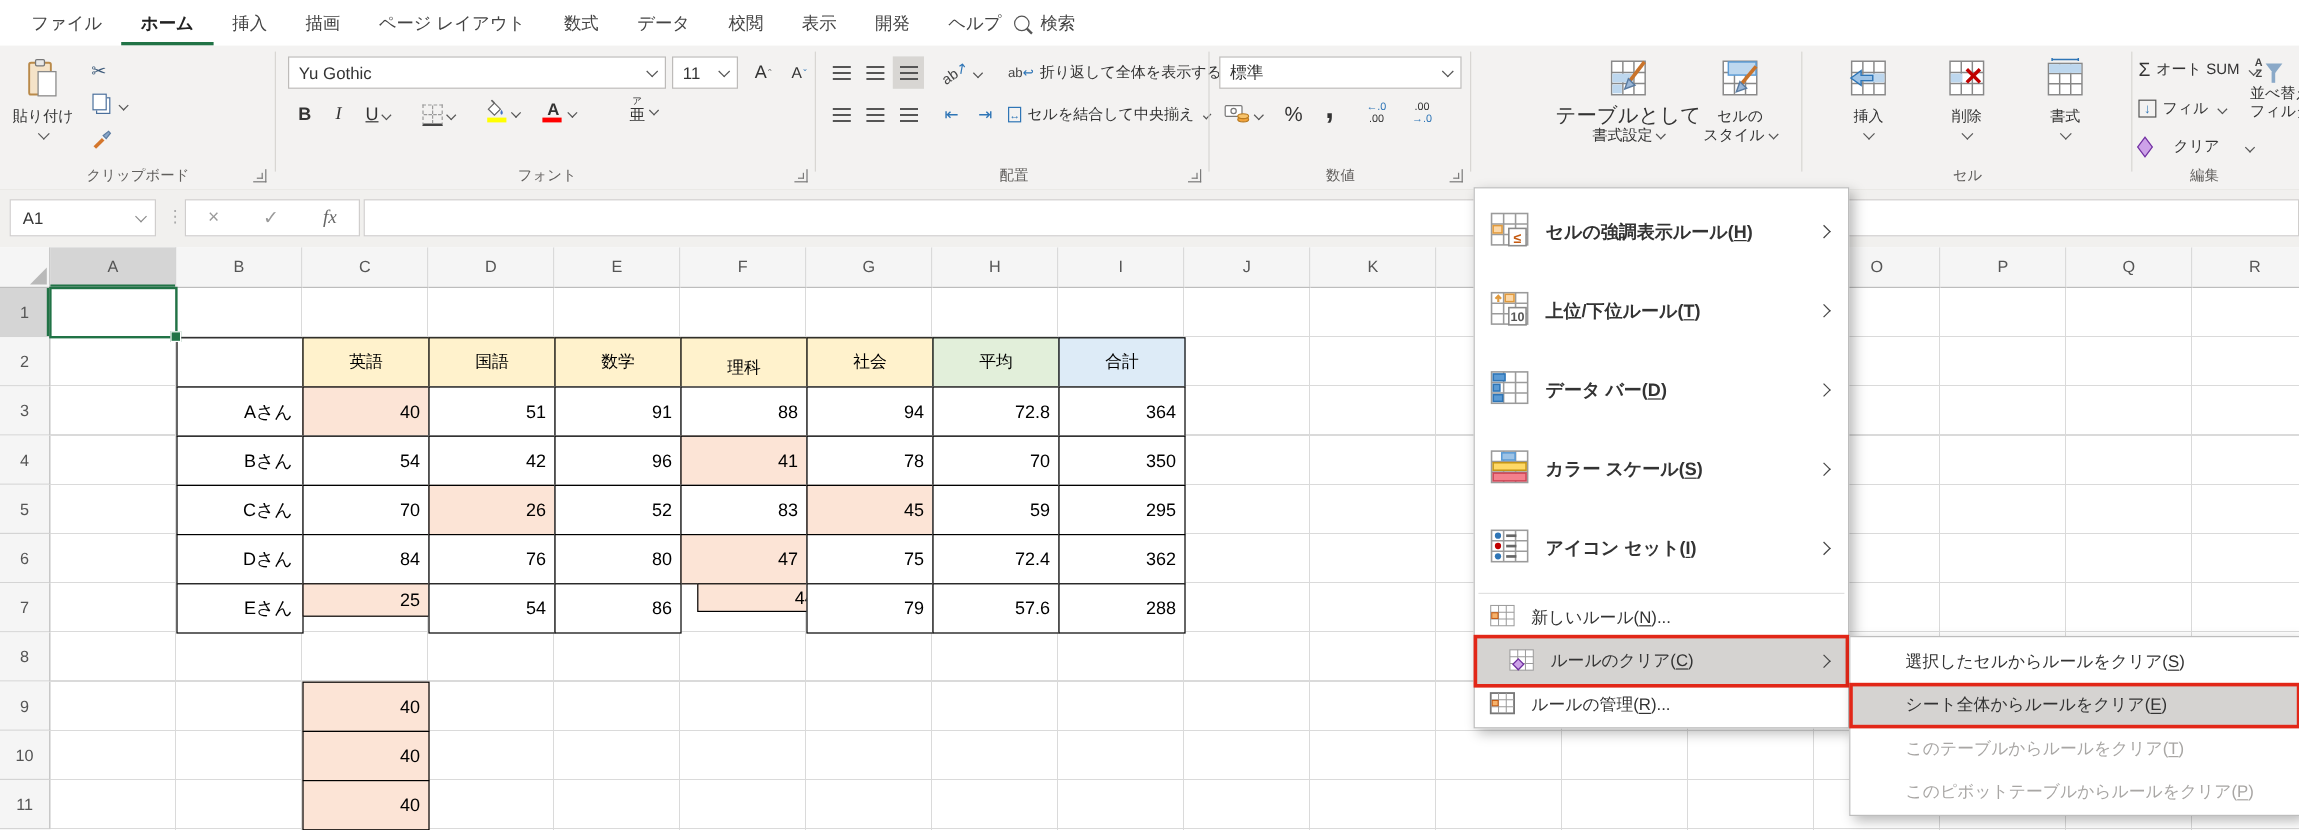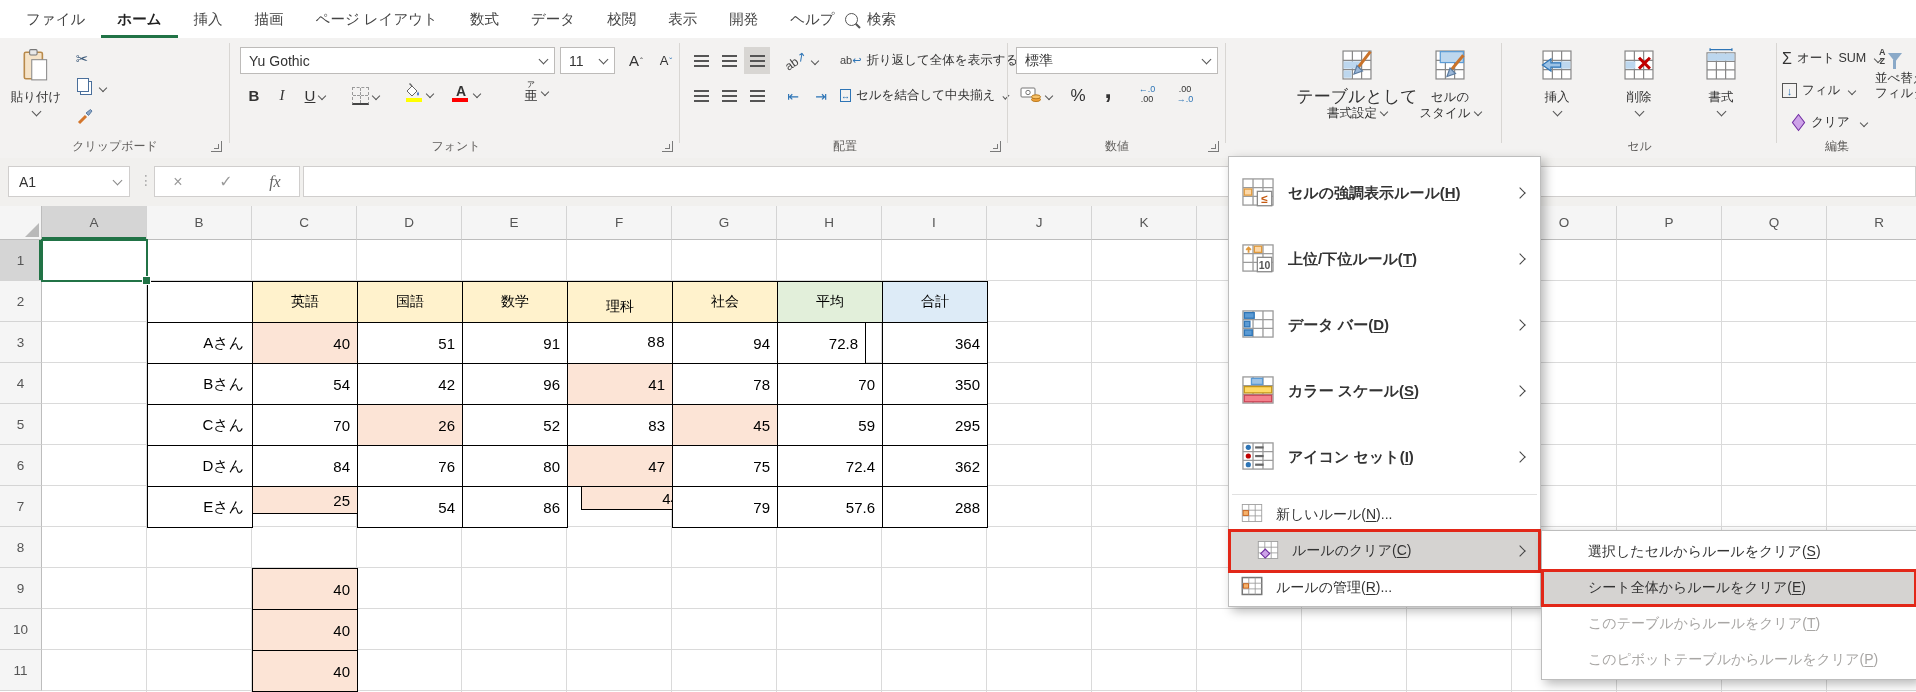--- a/index.html
+++ b/index.html
@@ -352,21 +352,21 @@
         <span style="font-size:12.5px;white-space:nowrap">オート SUM</span>
         <span class="inlinechev"></span>
       </div>
       <div class="smallbtn" style="left:5px;top:39px;width:96px;justify-content:flex-start;gap:5px">
         <span class="fillbox">
             <span>↓</span>
           </span>
         <span style="font-size:12.5px;white-space:nowrap">フィル</span>
         <span class="inlinechev"></span>
       </div>
-      <div class="smallbtn" style="left:5px;top:71px;width:96px;justify-content:center;gap:7px">
+      <div class="smallbtn" style="left:5px;top:71px;width:96px;justify-content:space-between;gap:7px">
         <span class="diamond"></span>
         <span style="font-size:12.5px;white-space:nowrap">クリア</span>
         <span class="inlinechev"></span>
       </div>
       <div class="bigbtn" style="left:96px;width:80px;align-items:flex-start">
         <span style="display:inline-flex;align-items:center;gap:2px;margin-top:6px;margin-left:6px">
           <span class="azcol">
               <span>A</span>
               <span>Z</span>
             </span>
@@ -430,23 +430,23 @@
       <div class="tcell thead" style="left: 357px; top: 75px; width: 106px; height: 42px; background: rgb(255, 242, 204);">国語</div>
       <div class="tcell thead" style="left: 462px; top: 75px; width: 106px; height: 42px; background: rgb(255, 242, 204);">数学</div>
       <div class="tcell thead" style="left: 567px; top: 75px; width: 106px; height: 52px; background: rgb(255, 242, 204);">理科</div>
       <div class="tcell thead" style="left: 672px; top: 75px; width: 106px; height: 42px; background: rgb(255, 242, 204);">社会</div>
       <div class="tcell thead" style="left: 777px; top: 75px; width: 106px; height: 42px; background: rgb(226, 239, 218);">平均</div>
       <div class="tcell thead" style="left: 882px; top: 75px; width: 106px; height: 42px; background: rgb(221, 235, 247);">合計</div>
       <div class="tcell tname" style="left: 147px; top: 116px; width: 106px; height: 42px;">Aさん</div>
       <div class="tcell tnum hl" style="left: 252px; top: 116px; width: 106px; height: 42px;">40</div>
       <div class="tcell tnum" style="left: 357px; top: 116px; width: 106px; height: 42px;">51</div>
       <div class="tcell tnum" style="left: 462px; top: 116px; width: 106px; height: 42px;">91</div>
-      <div class="tcell tnum" style="left: 567px; top: 116px; width: 106px; height: 42px; font-family: Liberation Mono, monospace;">88</div>
+      <div class="tcell tnum" style="left: 567px; top: 116px; width: 106px; height: 42px;">88</div>
       <div class="tcell tnum" style="left: 672px; top: 116px; width: 106px; height: 42px;">94</div>
-      <div class="tcell tnum" style="left: 777px; top: 116px; width: 89px; height: 42px;">72.8</div>
+      <div class="tcell tnum" style="left: 777px; top: 116px; width: 106px; height: 42px;">72.8</div>
       <div class="tcell tnum" style="left: 882px; top: 116px; width: 106px; height: 42px;">364</div>
       <div class="tcell tname" style="left: 147px; top: 157px; width: 106px; height: 42px;">Bさん</div>
       <div class="tcell tnum" style="left: 252px; top: 157px; width: 106px; height: 42px;">54</div>
       <div class="tcell tnum" style="left: 357px; top: 157px; width: 106px; height: 42px;">42</div>
       <div class="tcell tnum" style="left: 462px; top: 157px; width: 106px; height: 42px;">96</div>
       <div class="tcell tnum hl" style="left: 567px; top: 157px; width: 106px; height: 42px;">41</div>
       <div class="tcell tnum" style="left: 672px; top: 157px; width: 106px; height: 42px;">78</div>
       <div class="tcell tnum" style="left: 777px; top: 157px; width: 106px; height: 42px;">70</div>
       <div class="tcell tnum" style="left: 882px; top: 157px; width: 106px; height: 42px;">350</div>
       <div class="tcell tname" style="left: 147px; top: 198px; width: 106px; height: 42px;">Cさん</div>

